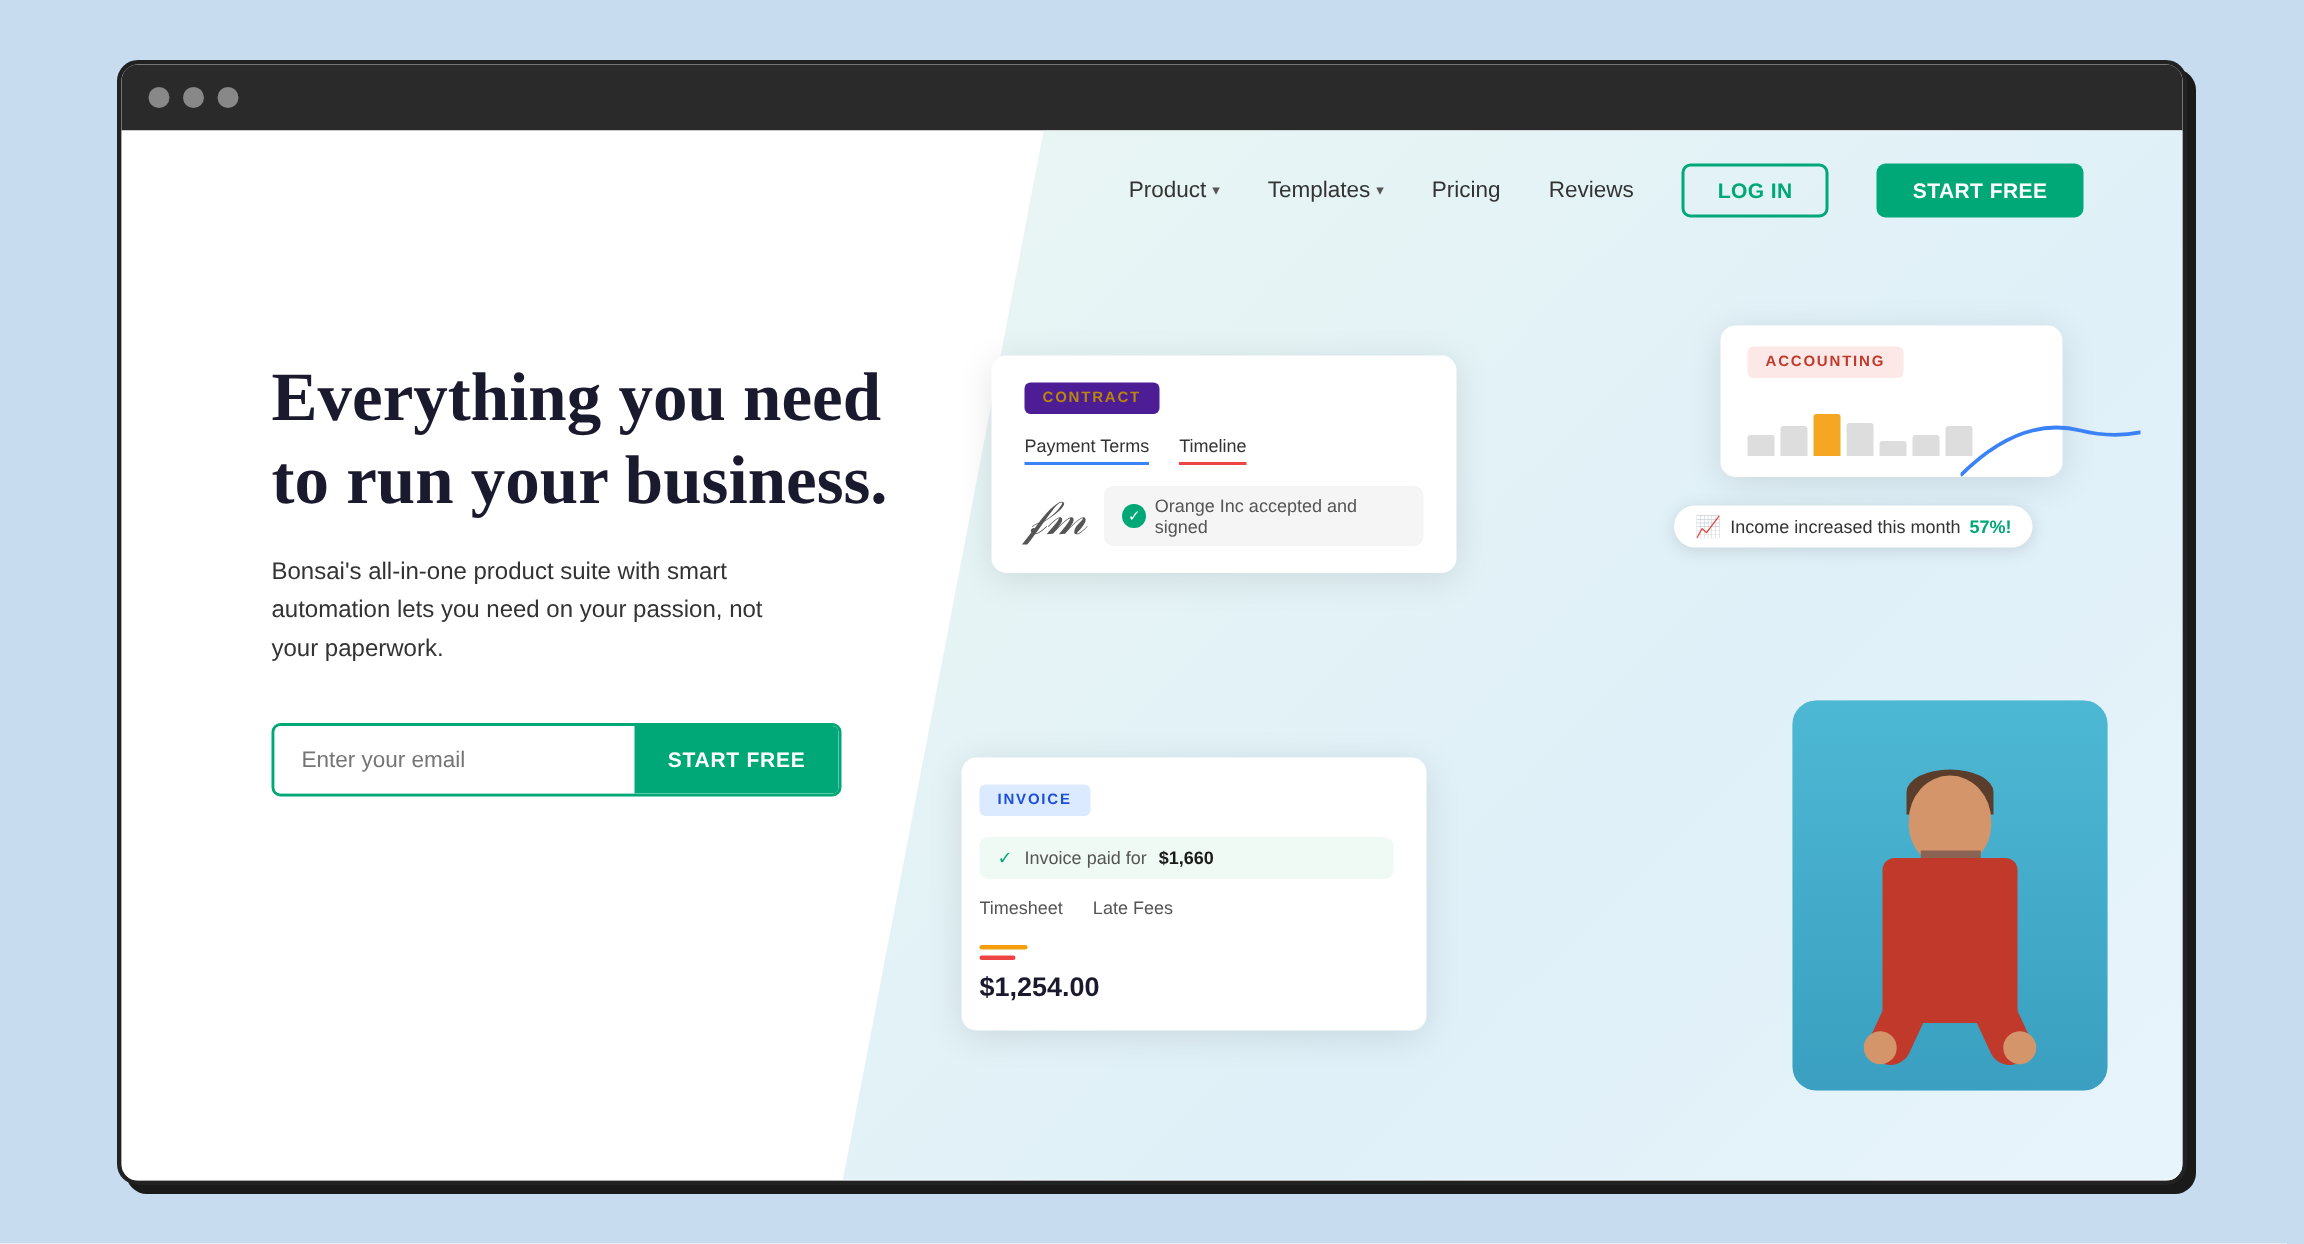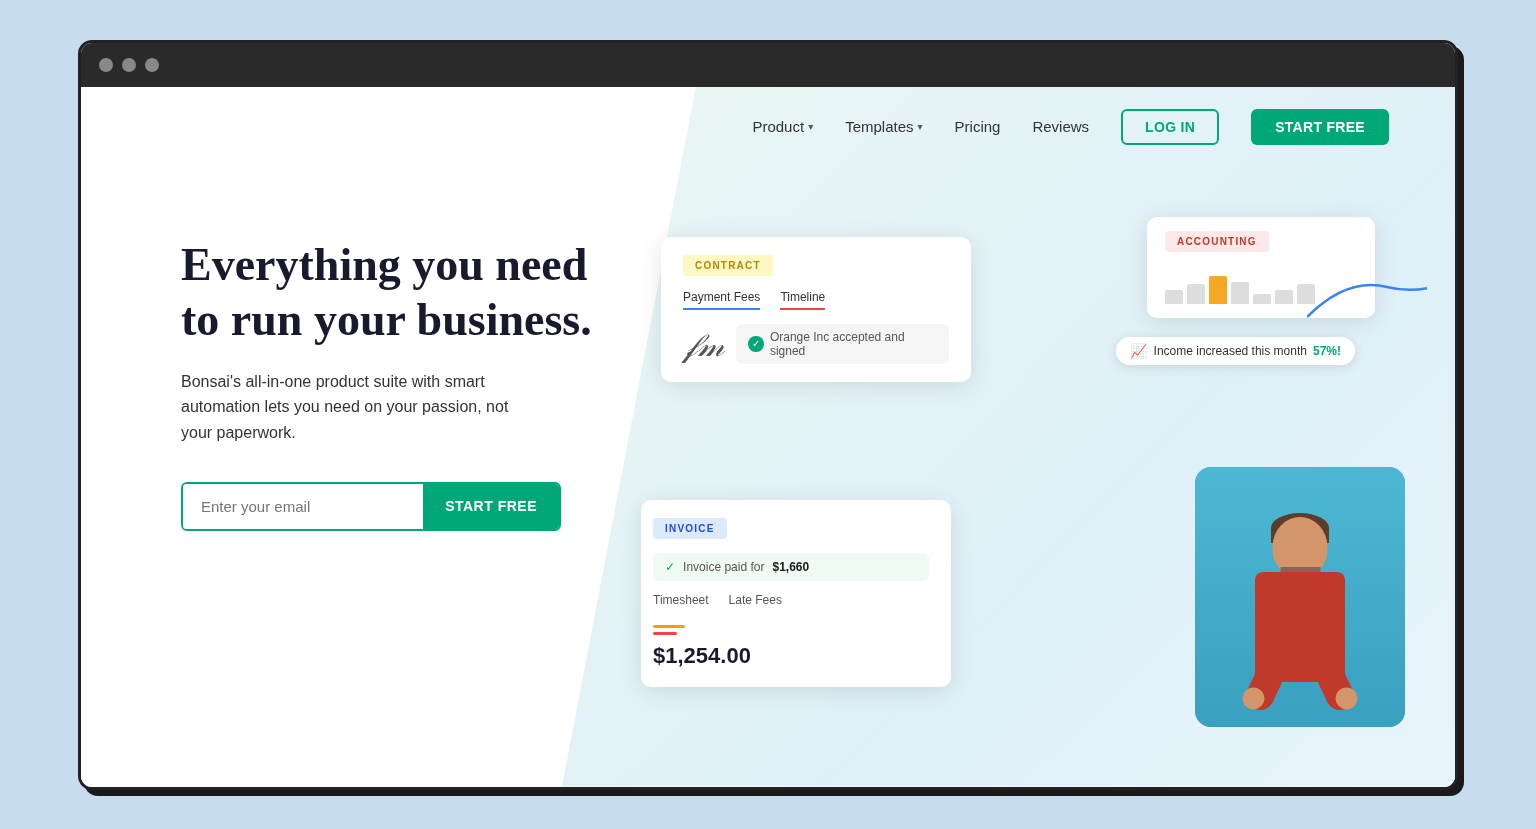--- a/index.html
+++ b/index.html
@@ -201,21 +201,21 @@
       font-size: 10px;
       font-weight: 700;
       letter-spacing: 1.2px;
       text-transform: uppercase;
       padding: 5px 12px;
       border-radius: 4px;
       margin-bottom: 14px;
     }
 
     .tag-contract {
-      background: #fef9c3;
+      background: #4c1d95;
       color: #b8860b;
     }
 
     .card-tabs {
       display: flex;
       gap: 20px;
       margin-bottom: 14px;
     }
 
     .card-tab {
@@ -374,21 +374,21 @@
       font-weight: 700;
     }
 
     .invoice-tabs {
       display: flex;
       gap: 20px;
       margin-bottom: 12px;
     }
 
     .invoice-amount {
-      font-size: 22px;
+      font-size: 18px;
       font-weight: 700;
       color: #1a1a2e;
       margin-top: 8px;
     }
 
     .invoice-line {
       width: 32px;
       height: 3px;
       background: #f59e0b;
       border-radius: 2px;
@@ -562,21 +562,21 @@
           <input class="hero-email-input" type="email" placeholder="Enter your email" style="">
           <button class="hero-start-btn">START FREE</button>
         </div>
       </div>
 
       <div class="hero-right">
 
         <div class="card card-contract">
           <span class="card-tag tag-contract">CONTRACT</span>
           <div class="card-tabs">
-            <span class="card-tab active-blue">Payment Fees</span>
+            <span class="card-tab active-blue">Payment Terms</span>
             <span class="card-tab active-red">Timeline</span>
           </div>
           <div class="signature-area">
             <div class="signature-svg" style="font-size:32px; font-family: 'Brush Script MT', cursive; color:#555;">𝒻𝓂</div>
             <div class="signed-badge">
               <div class="check-circle">✓</div>
               <span>Orange Inc accepted and signed</span>
             </div>
           </div>
         </div>

